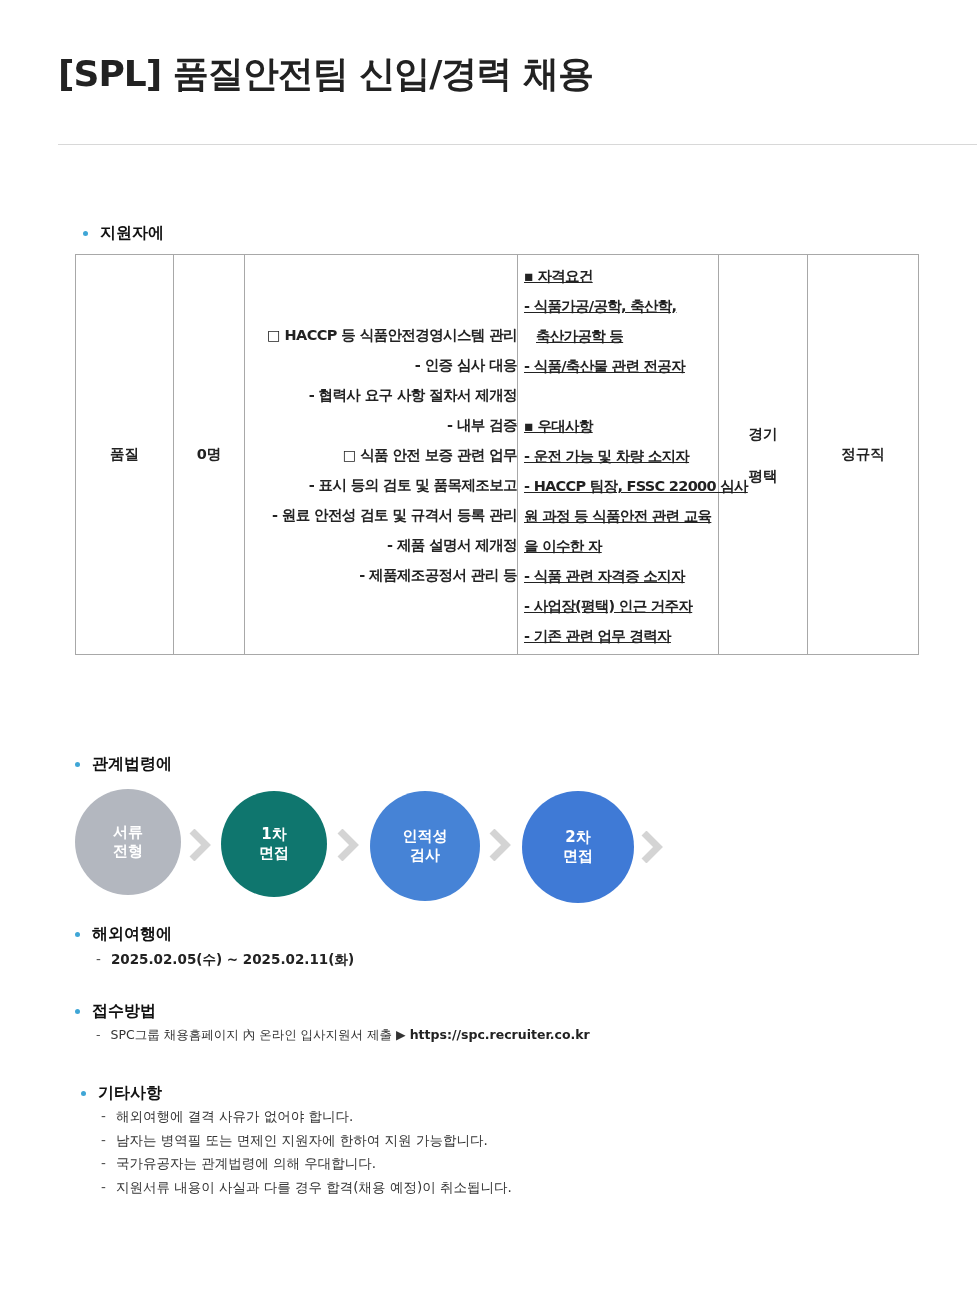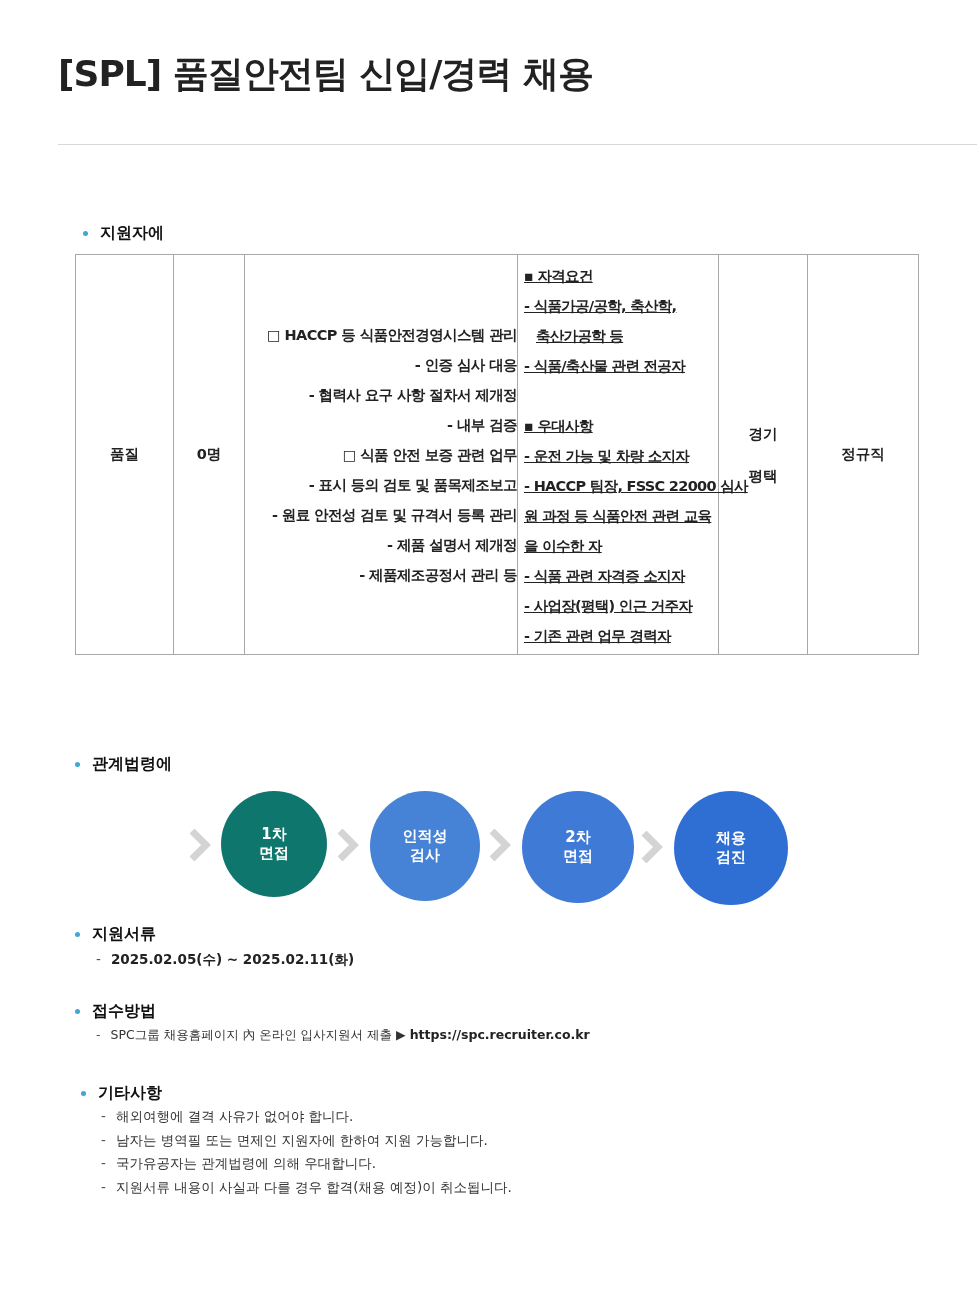--- a/index.html
+++ b/index.html
@@ -96,20 +96,23 @@
   </tr>
 </tbody>
   </table>
 
 <div class="section-head" style="left:75px; top:754px;">
   <span class="dot"></span>
   <span>관계법령에</span>
 </div>
 
 <div class="process">
+  <div class="step" style="left:0; top:0; width:106px; height:106px; background:#b3b7bf;">
+    <span><span>서류</span><br><span>전형</span></span>
+  </div>
   <svg class="arrow" style="left:114px; top:40px;" viewBox="0 0 22 32">
       <polyline points="3,2 17,16 3,30" fill="none" stroke="#d4d4d4" stroke-width="7"></polyline>
     </svg>
   <div class="step" style="left:146px; top:2px; width:106px; height:106px; background:#0f766e;">
     <span><span>1차</span><br><span>면접</span></span>
   </div>
   <svg class="arrow" style="left:262px; top:40px;" viewBox="0 0 22 32">
       <polyline points="3,2 17,16 3,30" fill="none" stroke="#d4d4d4" stroke-width="7"></polyline>
     </svg>
   <div class="step" style="left:295px; top:2px; width:110px; height:110px; background:#4683d6;">
@@ -117,28 +120,25 @@
   </div>
   <svg class="arrow" style="left:414px; top:40px;" viewBox="0 0 22 32">
       <polyline points="3,2 17,16 3,30" fill="none" stroke="#d4d4d4" stroke-width="7"></polyline>
     </svg>
   <div class="step" style="left:447px; top:2px; width:112px; height:112px; background:#3f7ad6;">
     <span><span>2차</span><br><span>면접</span></span>
   </div>
   <svg class="arrow" style="left:566px; top:42px;" viewBox="0 0 22 32">
       <polyline points="3,2 17,16 3,30" fill="none" stroke="#d4d4d4" stroke-width="7"></polyline>
     </svg>
-  <div class="step" style="left:599px; top:2px; width:114px; height:114px; background:#2f6fd4;">
-    <span><span>채용</span><br><span>검진</span></span>
-  </div>
 </div>
 
 <div class="section-head" style="left:75px; top:924px;">
   <span class="dot"></span>
-  <span>지원서류</span>
+  <span>해외여행에</span>
 </div>
 <div class="sub-line" style="left:96px; top:951px;">
   <span class="dash">-</span><span class="bold">2025.02.05(수) ~ 2025.02.11(화)</span>
 </div>
 
 <div class="section-head" style="left:75px; top:1001px;">
   <span class="dot"></span>
   <span>접수방법</span>
 </div>
 <div class="sub-line" style="left:96px; top:1027px; font-size:12.5px;">

